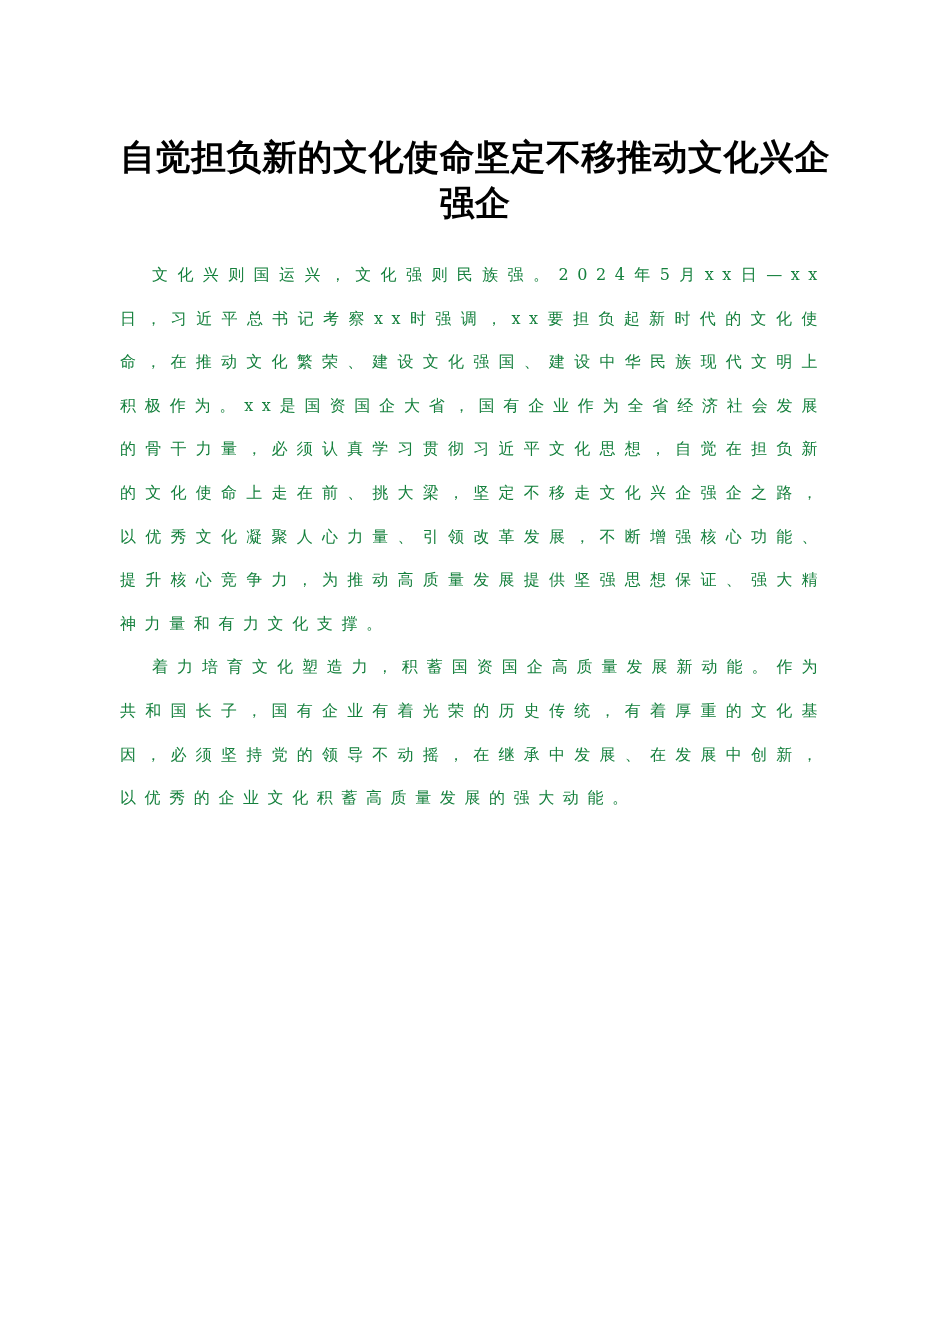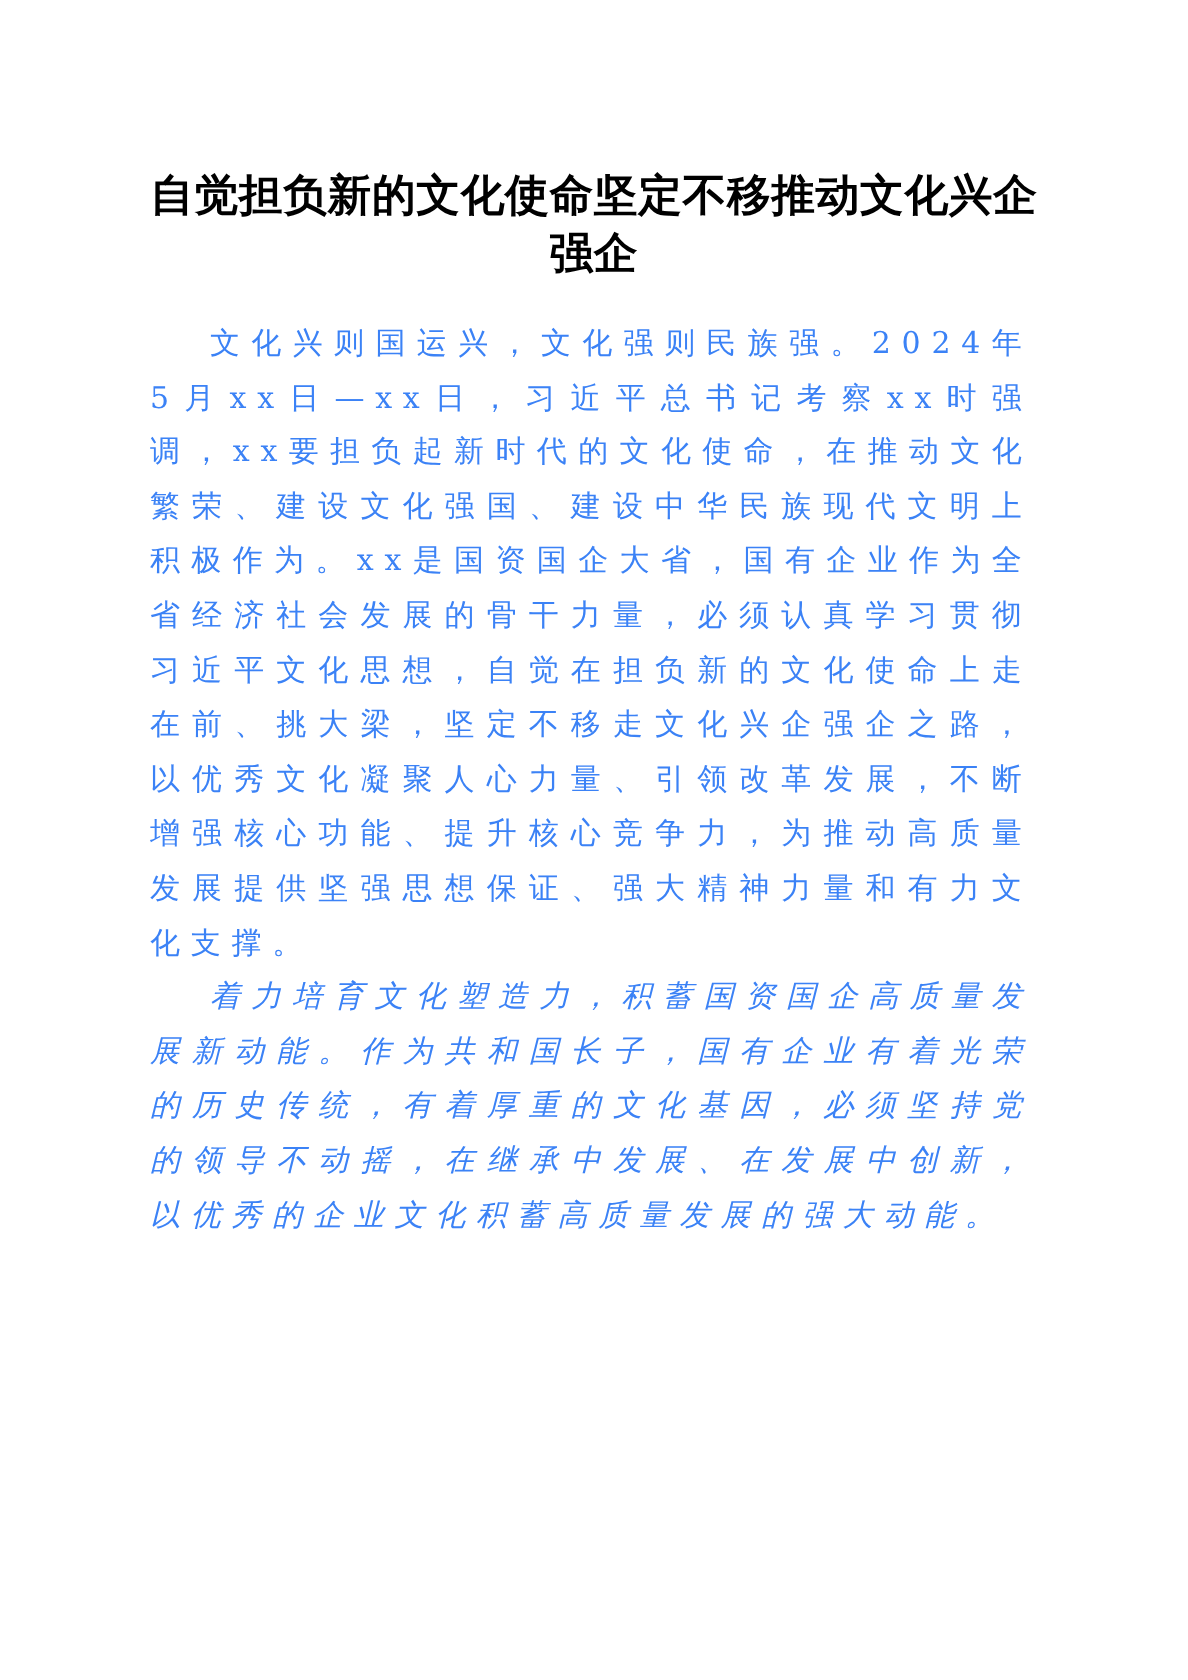--- a/index.html
+++ b/index.html
@@ -35,33 +35,32 @@
       line-height: 46px;
       letter-spacing: 0.5px;
       color: #000000;
     }
     .body {
       position: absolute;
       left: 120px;
       top: 253px;
       width: 706px;
       font-family: "DejaVu Serif", "Liberation Serif", serif;
-      font-size: 24px;
+      font-size: 16px;
       line-height: 43.6px;
       letter-spacing: 8.6px;
       text-align: justify;
-      color: #3b82f6;
+      color: #15803d;
     }
     .body p {
       margin: 0;
       text-indent: 2em;
     }
     .body p + p {
       margin-top: 0;
-      font-style: italic;
     }
   </style>
 </head>
 <body>
 
 <div class="page">
   <h1 class="title">自觉担负新的文化使命坚定不移推动文化兴企强企</h1>
   <div class="body">
     <p>文化兴则国运兴，文化强则民族强。2024年5月xx日—xx日，习近平总书记考察xx时强调，xx要担负起新时代的文化使命，在推动文化繁荣、建设文化强国、建设中华民族现代文明上积极作为。xx是国资国企大省，国有企业作为全省经济社会发展的骨干力量，必须认真学习贯彻习近平文化思想，自觉在担负新的文化使命上走在前、挑大梁，坚定不移走文化兴企强企之路，以优秀文化凝聚人心力量、引领改革发展，不断增强核心功能、提升核心竞争力，为推动高质量发展提供坚强思想保证、强大精神力量和有力文化支撑。</p>
     <p>着力培育文化塑造力，积蓄国资国企高质量发展新动能。作为共和国长子，国有企业有着光荣的历史传统，有着厚重的文化基因，必须坚持党的领导不动摇，在继承中发展、在发展中创新，以优秀的企业文化积蓄高质量发展的强大动能。</p>

